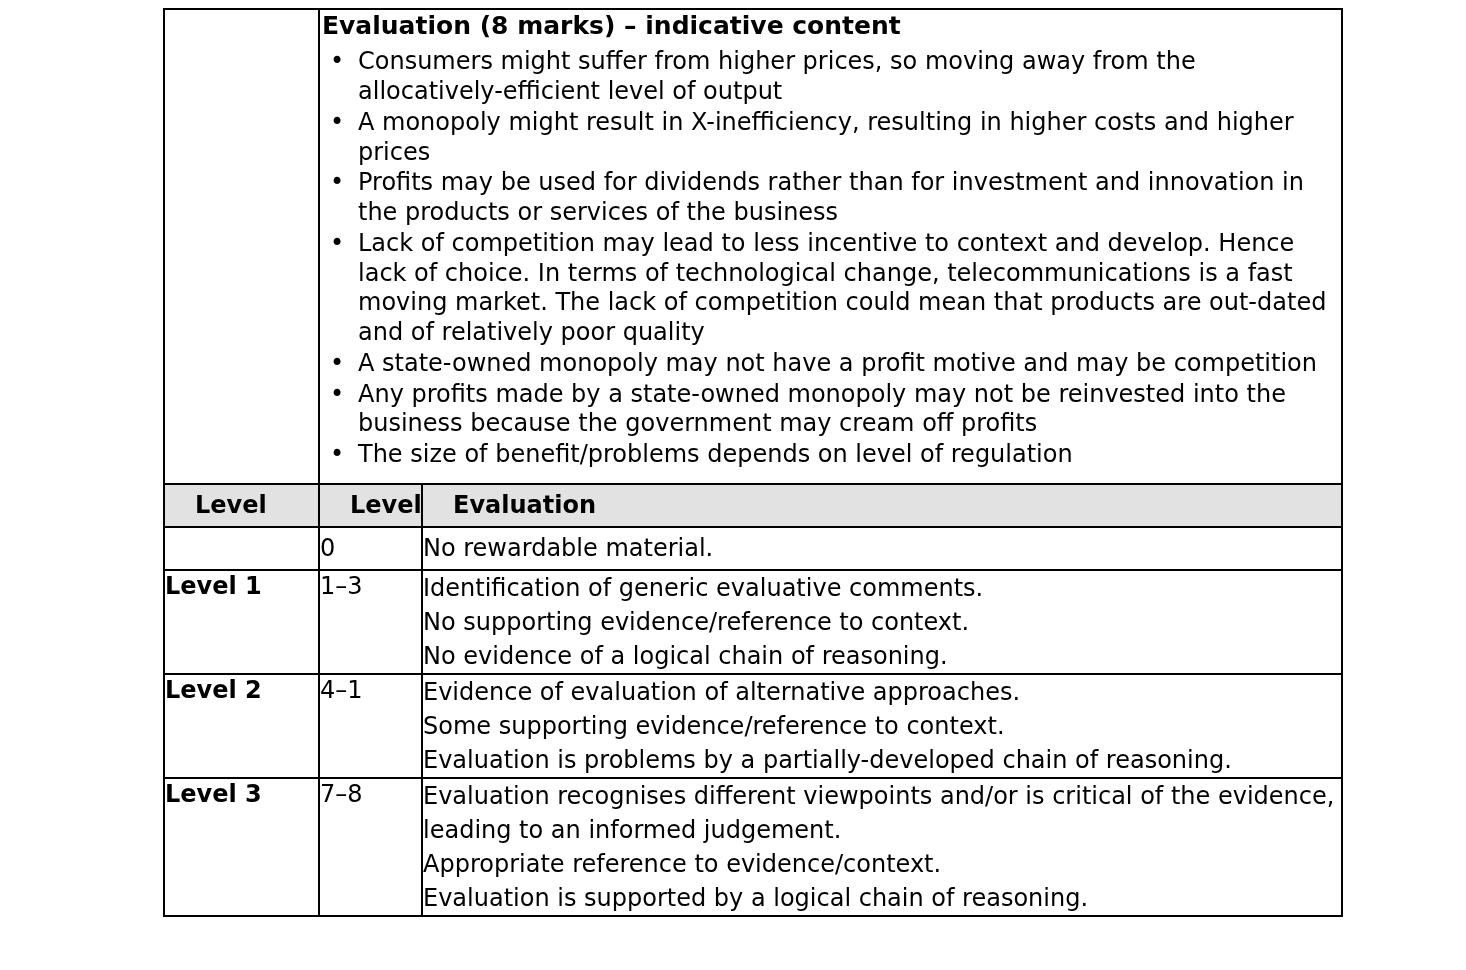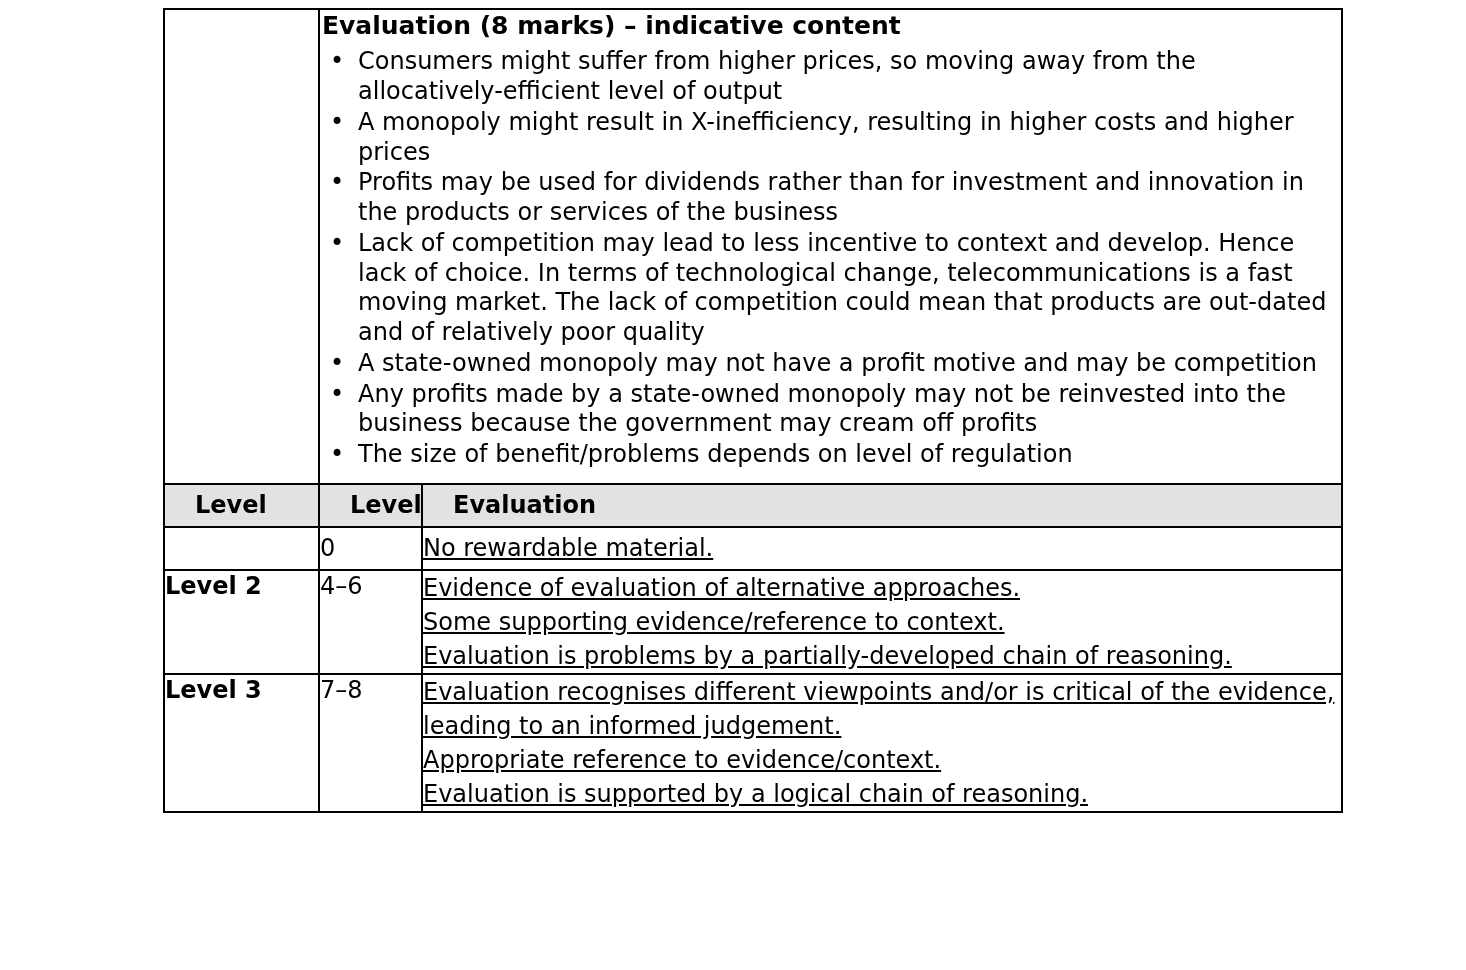--- a/index.html
+++ b/index.html
@@ -92,21 +92,20 @@
     padding: 8px 0 10px 10px;
     line-height: 1.25;
   }
   .cell-desc {
     font-size: 24px;
     padding: 8px 10px 10px 14px;
     line-height: 1.42;
   }
   .cell-desc .line {
     display: block;
-    text-decoration: underline;
   }
   .row-zero .cell-mark,
   .row-zero .cell-desc {
     padding-top: 5px;
     padding-bottom: 6px;
   }
   .row-zero .cell-desc { line-height: 1.25; }
 </style>
 </head>
 <body>
@@ -144,24 +143,33 @@
       </tr>
 
       <tr class="row-zero">
         <td class="cell-level"></td>
         <td class="cell-mark">0</td>
         <td class="cell-desc">
           <span class="line">No rewardable material.</span>
         </td>
       </tr>
 
+      <tr>
+        <td class="cell-level">Level 1</td>
+        <td class="cell-mark">1–3</td>
+        <td class="cell-desc">
+          <span class="line">Identification of generic evaluative comments.</span>
+          <span class="line">No supporting evidence/reference to context.</span>
+          <span class="line">No evidence of a logical chain of reasoning.</span>
+        </td>
+      </tr>
 
       <tr>
         <td class="cell-level">Level 2</td>
-        <td class="cell-mark">4–6</td>
+        <td class="cell-mark">4–1</td>
         <td class="cell-desc">
           <span class="line">Evidence of evaluation of alternative approaches.</span>
           <span class="line">Some supporting evidence/reference to context.</span>
           <span class="line">Evaluation is problems by a partially-developed chain of reasoning.</span>
         </td>
       </tr>
 
       <tr>
         <td class="cell-level">Level 3</td>
         <td class="cell-mark">7–8</td>

